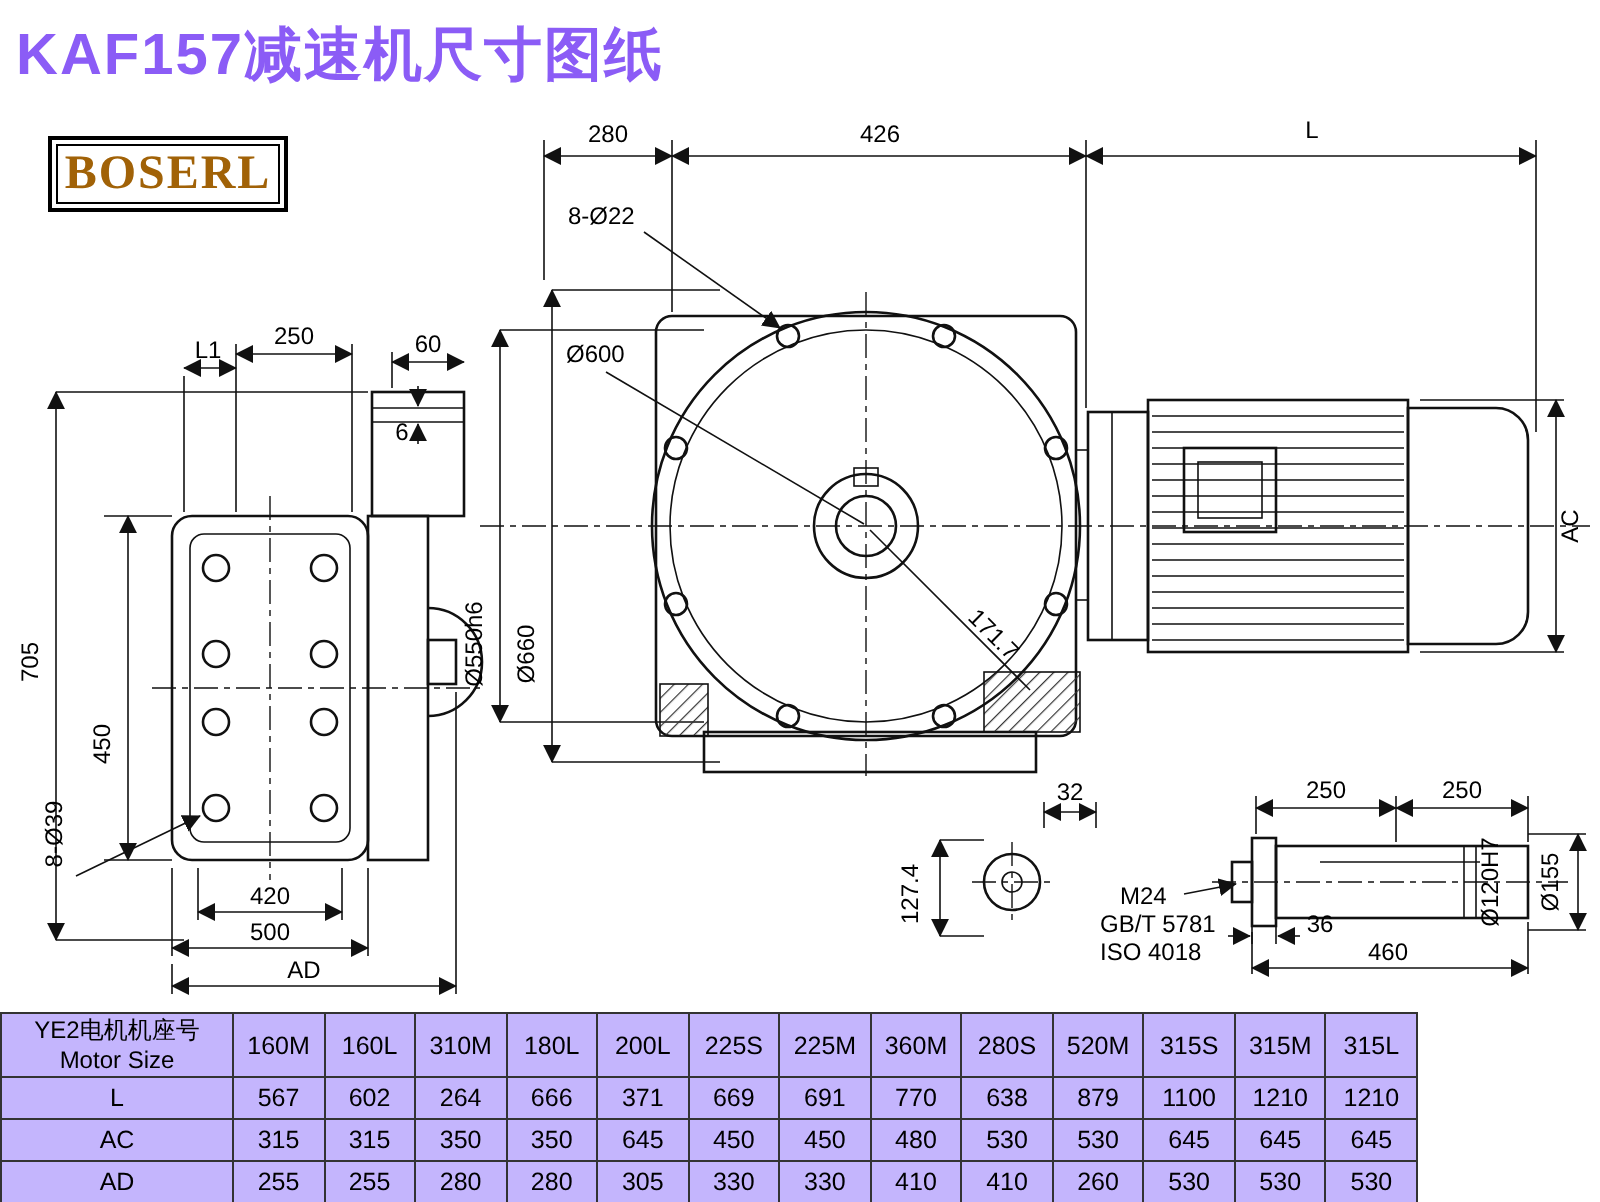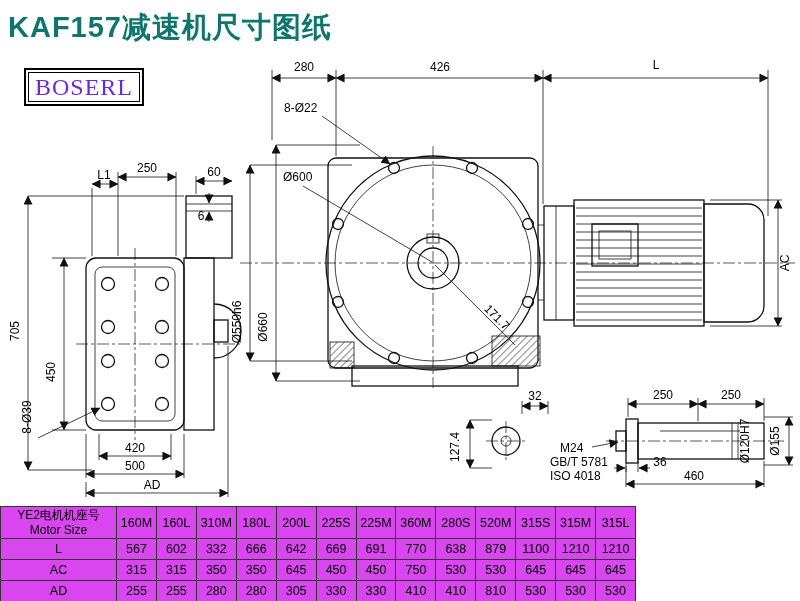--- a/index.html
+++ b/index.html
@@ -1,36 +1,36 @@
 <!DOCTYPE html>
 <html><head>
 <meta charset="utf-8">
 <style>
   *{margin:0;padding:0;box-sizing:border-box}
   html,body{width:800px;height:601px;background:#fff;overflow:hidden;
     font-family:"Liberation Sans",sans-serif;color:#000;position:relative}
   .page-title{position:absolute;top:8px;left:8px;font-size:29px;font-weight:bold;
-    letter-spacing:1px;color:#0f766e;z-index:2}
+    letter-spacing:1px;color:#8b5cf6;z-index:2}
   .logo-box{position:absolute;top:68px;left:24px;width:120px;height:38px;
     border:2px solid #000;box-shadow:inset 0 0 0 2px #fff,inset 0 0 0 3px #000;
     display:flex;align-items:center;justify-content:center;z-index:2}
-  .logo-box span{font-family:"Liberation Serif",serif;font-weight:normal;
-    font-size:24px;color:#6d28d9;letter-spacing:1px}
+  .logo-box span{font-family:"Liberation Serif",serif;font-weight:bold;
+    font-size:24px;color:#a16207;letter-spacing:1px}
   svg.drawing{position:absolute;top:0;left:0}
   .ln{fill:none;stroke:#111;stroke-width:1.3}
   .thin{fill:none;stroke:#111;stroke-width:.8}
   .cl{fill:none;stroke:#111;stroke-width:.7;stroke-dasharray:12 3 3 3}
   .ext{fill:none;stroke:#111;stroke-width:.8}
   .dim{fill:none;stroke:#111;stroke-width:.8;marker-start:url(#ar);marker-end:url(#ar)}
   .ldr{fill:none;stroke:#111;stroke-width:.8;marker-end:url(#ar)}
   .hat{fill:url(#hatch);stroke:#111;stroke-width:.8}
   text.t{font:12px "Liberation Sans",sans-serif;fill:#000;text-anchor:middle}
   text.ts{text-anchor:start}
-  table.dims{position:absolute;top:506px;left:0;width:636px;height:95px;
-    border-collapse:collapse;table-layout:fixed;background:#d946ef;z-index:2}
+  table.dims{position:absolute;top:506px;left:0;width:709px;height:95px;
+    border-collapse:collapse;table-layout:fixed;background:#c4b5fd;z-index:2}
   table.dims th,table.dims td{border:1px solid #333;text-align:center;
     font-size:12.5px;font-weight:normal;padding:0;height:21px}
   table.dims tr.hdr th{height:32px}
   table.dims .lbl div{line-height:1.25;font-size:12px}
 </style>
 </head>
 <body>
 
 <div class="page-title">KAF157减速机尺寸图纸</div>
 <div class="logo-box">
@@ -265,58 +265,58 @@
     <th>280S</th>
     <th>520M</th>
     <th>315S</th>
     <th>315M</th>
     <th>315L</th>
   </tr>
   <tr>
     <td>L</td>
     <td>567</td>
     <td>602</td>
-    <td>332</td>
+    <td>264</td>
     <td>666</td>
-    <td>642</td>
+    <td>371</td>
     <td>669</td>
     <td>691</td>
     <td>770</td>
     <td>638</td>
     <td>879</td>
     <td>1100</td>
     <td>1210</td>
     <td>1210</td>
   </tr>
   <tr>
     <td>AC</td>
     <td>315</td>
     <td>315</td>
     <td>350</td>
     <td>350</td>
     <td>645</td>
     <td>450</td>
     <td>450</td>
-    <td>750</td>
+    <td>480</td>
     <td>530</td>
     <td>530</td>
     <td>645</td>
     <td>645</td>
     <td>645</td>
   </tr>
   <tr>
     <td>AD</td>
     <td>255</td>
     <td>255</td>
     <td>280</td>
     <td>280</td>
     <td>305</td>
     <td>330</td>
     <td>330</td>
     <td>410</td>
     <td>410</td>
-    <td>810</td>
+    <td>260</td>
     <td>530</td>
     <td>530</td>
     <td>530</td>
   </tr>
 </tbody>
   </table>
 
 </body></html>

